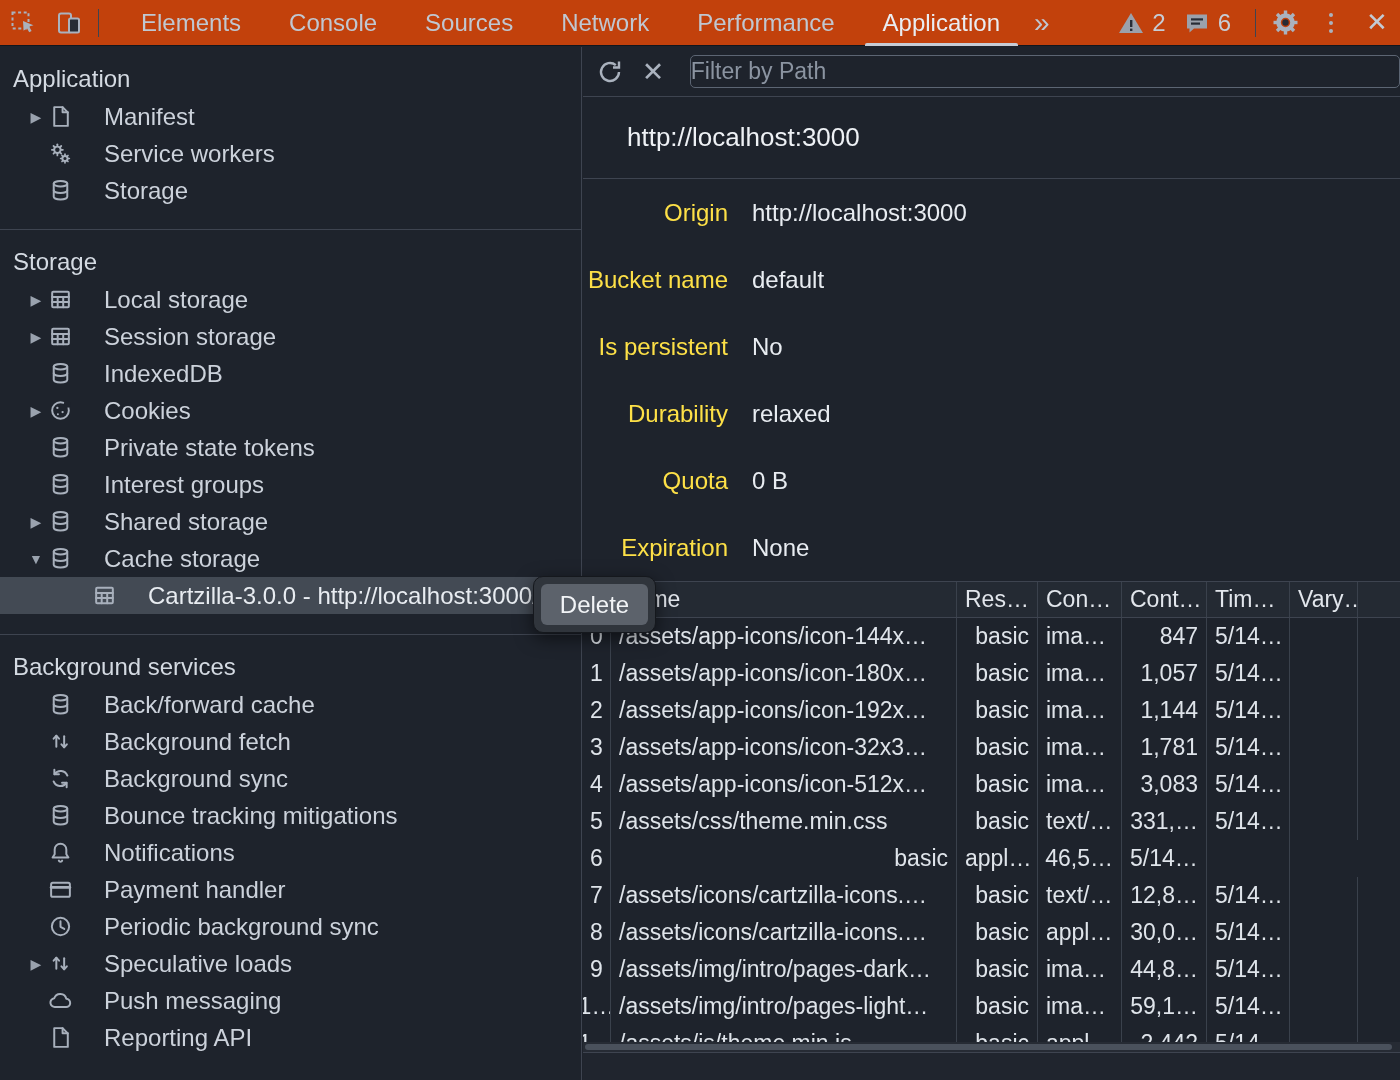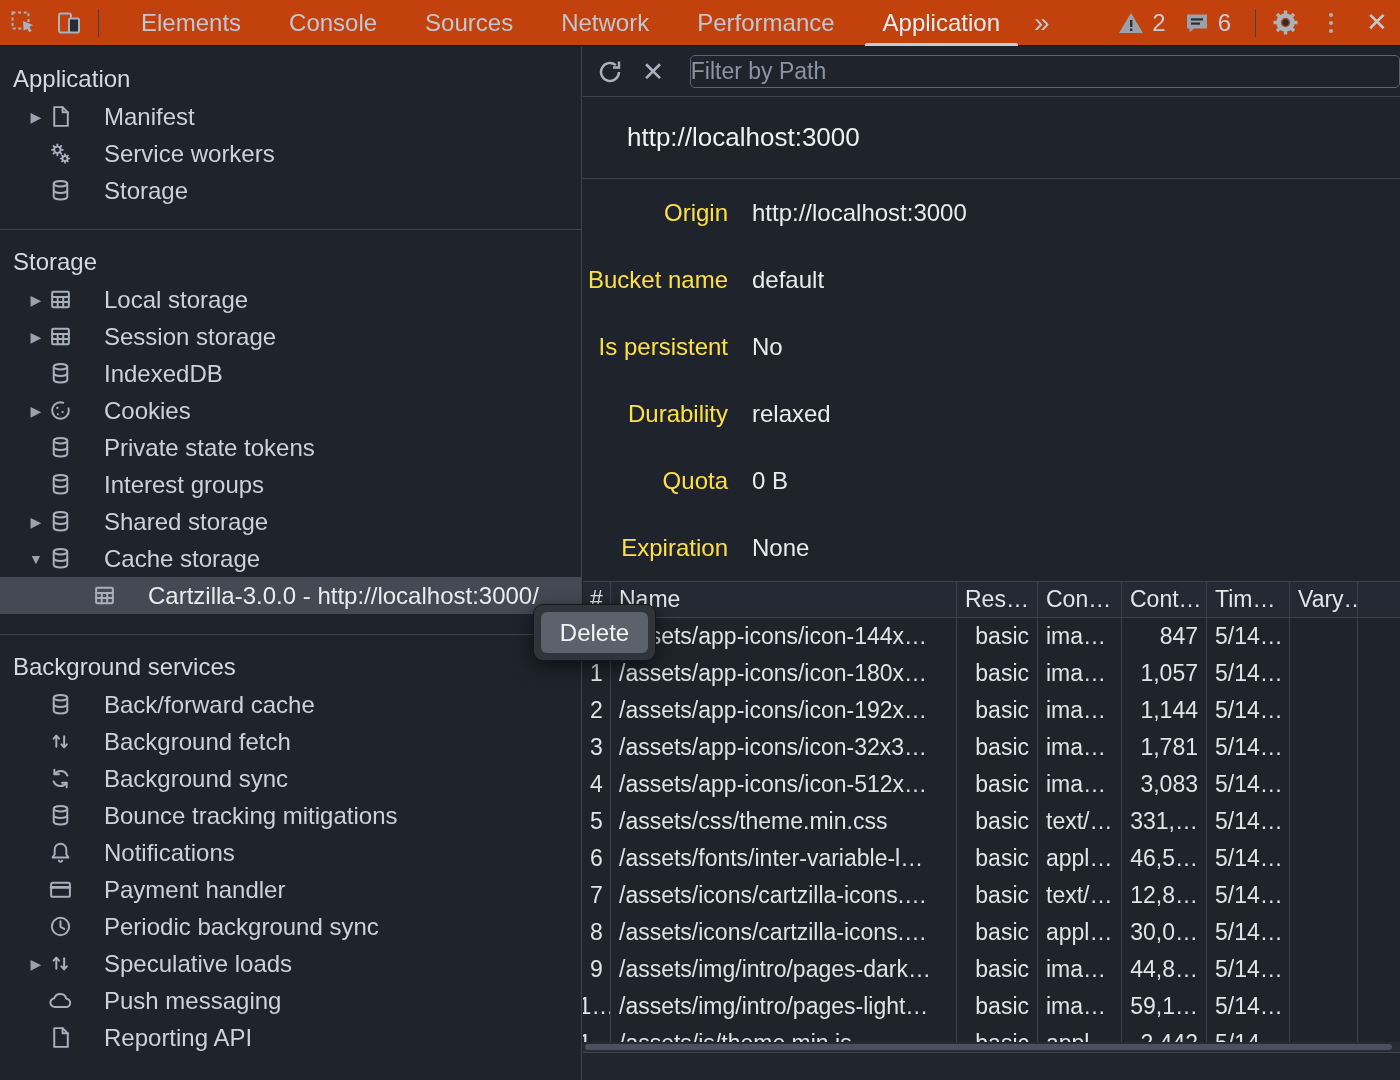--- a/index.html
+++ b/index.html
@@ -82,21 +82,21 @@
   .c-right { justify-content:flex-end; }
   .t-body { height:424px; overflow:hidden; }
   .t-row { height:37px; font-size:23px; color:#dfe4ea; }
 
   .hscroll { height:10px; background:#262b34; position:relative; flex:0 0 auto; }
   .hscroll .thumb { position:absolute; left:2px; right:8px; top:2px; height:6px; background:#4a515c; border-radius:3px; }
   .panel-footer { flex:1; border-top:1px solid #3e4450; background:#20252e; }
 
   
   .context-menu {
-    position:absolute; left:533px; top:604px; width:123px; height:57px;
+    position:absolute; left:533px; top:576px; width:123px; height:57px;
     background:#30353c; border:1px solid #15181d; border-radius:10px;
     box-shadow:0 5px 18px rgba(0,0,0,.55); z-index:50; padding:7px;
   }
   .context-menu .menu-item {
     height:100%; background:#5c626b; border-radius:6px;
     display:flex; align-items:center; justify-content:center;
     font-size:24px; color:#f2f4f7;
   }
   svg { display:block; }
 </style>
@@ -561,21 +561,20 @@
           <div class="t-cell">/assets/css/theme.min.css</div>
           <div class="t-cell c-right">basic</div>
           <div class="t-cell">text/…</div>
           <div class="t-cell c-right">331,…</div>
           <div class="t-cell">5/14…</div>
           <div class="t-cell"></div>
           <div class="t-cell"></div>
         </div>
         <div class="t-grid t-row">
           <div class="t-cell c-center">6</div>
-          <div class="t-cell">/assets/fonts/inter-variable-l…</div>
           <div class="t-cell c-right">basic</div>
           <div class="t-cell">appl…</div>
           <div class="t-cell c-right">46,5…</div>
           <div class="t-cell">5/14…</div>
           <div class="t-cell"></div>
           <div class="t-cell"></div>
         </div>
         <div class="t-grid t-row">
           <div class="t-cell c-center">7</div>
           <div class="t-cell">/assets/icons/cartzilla-icons.…</div>

